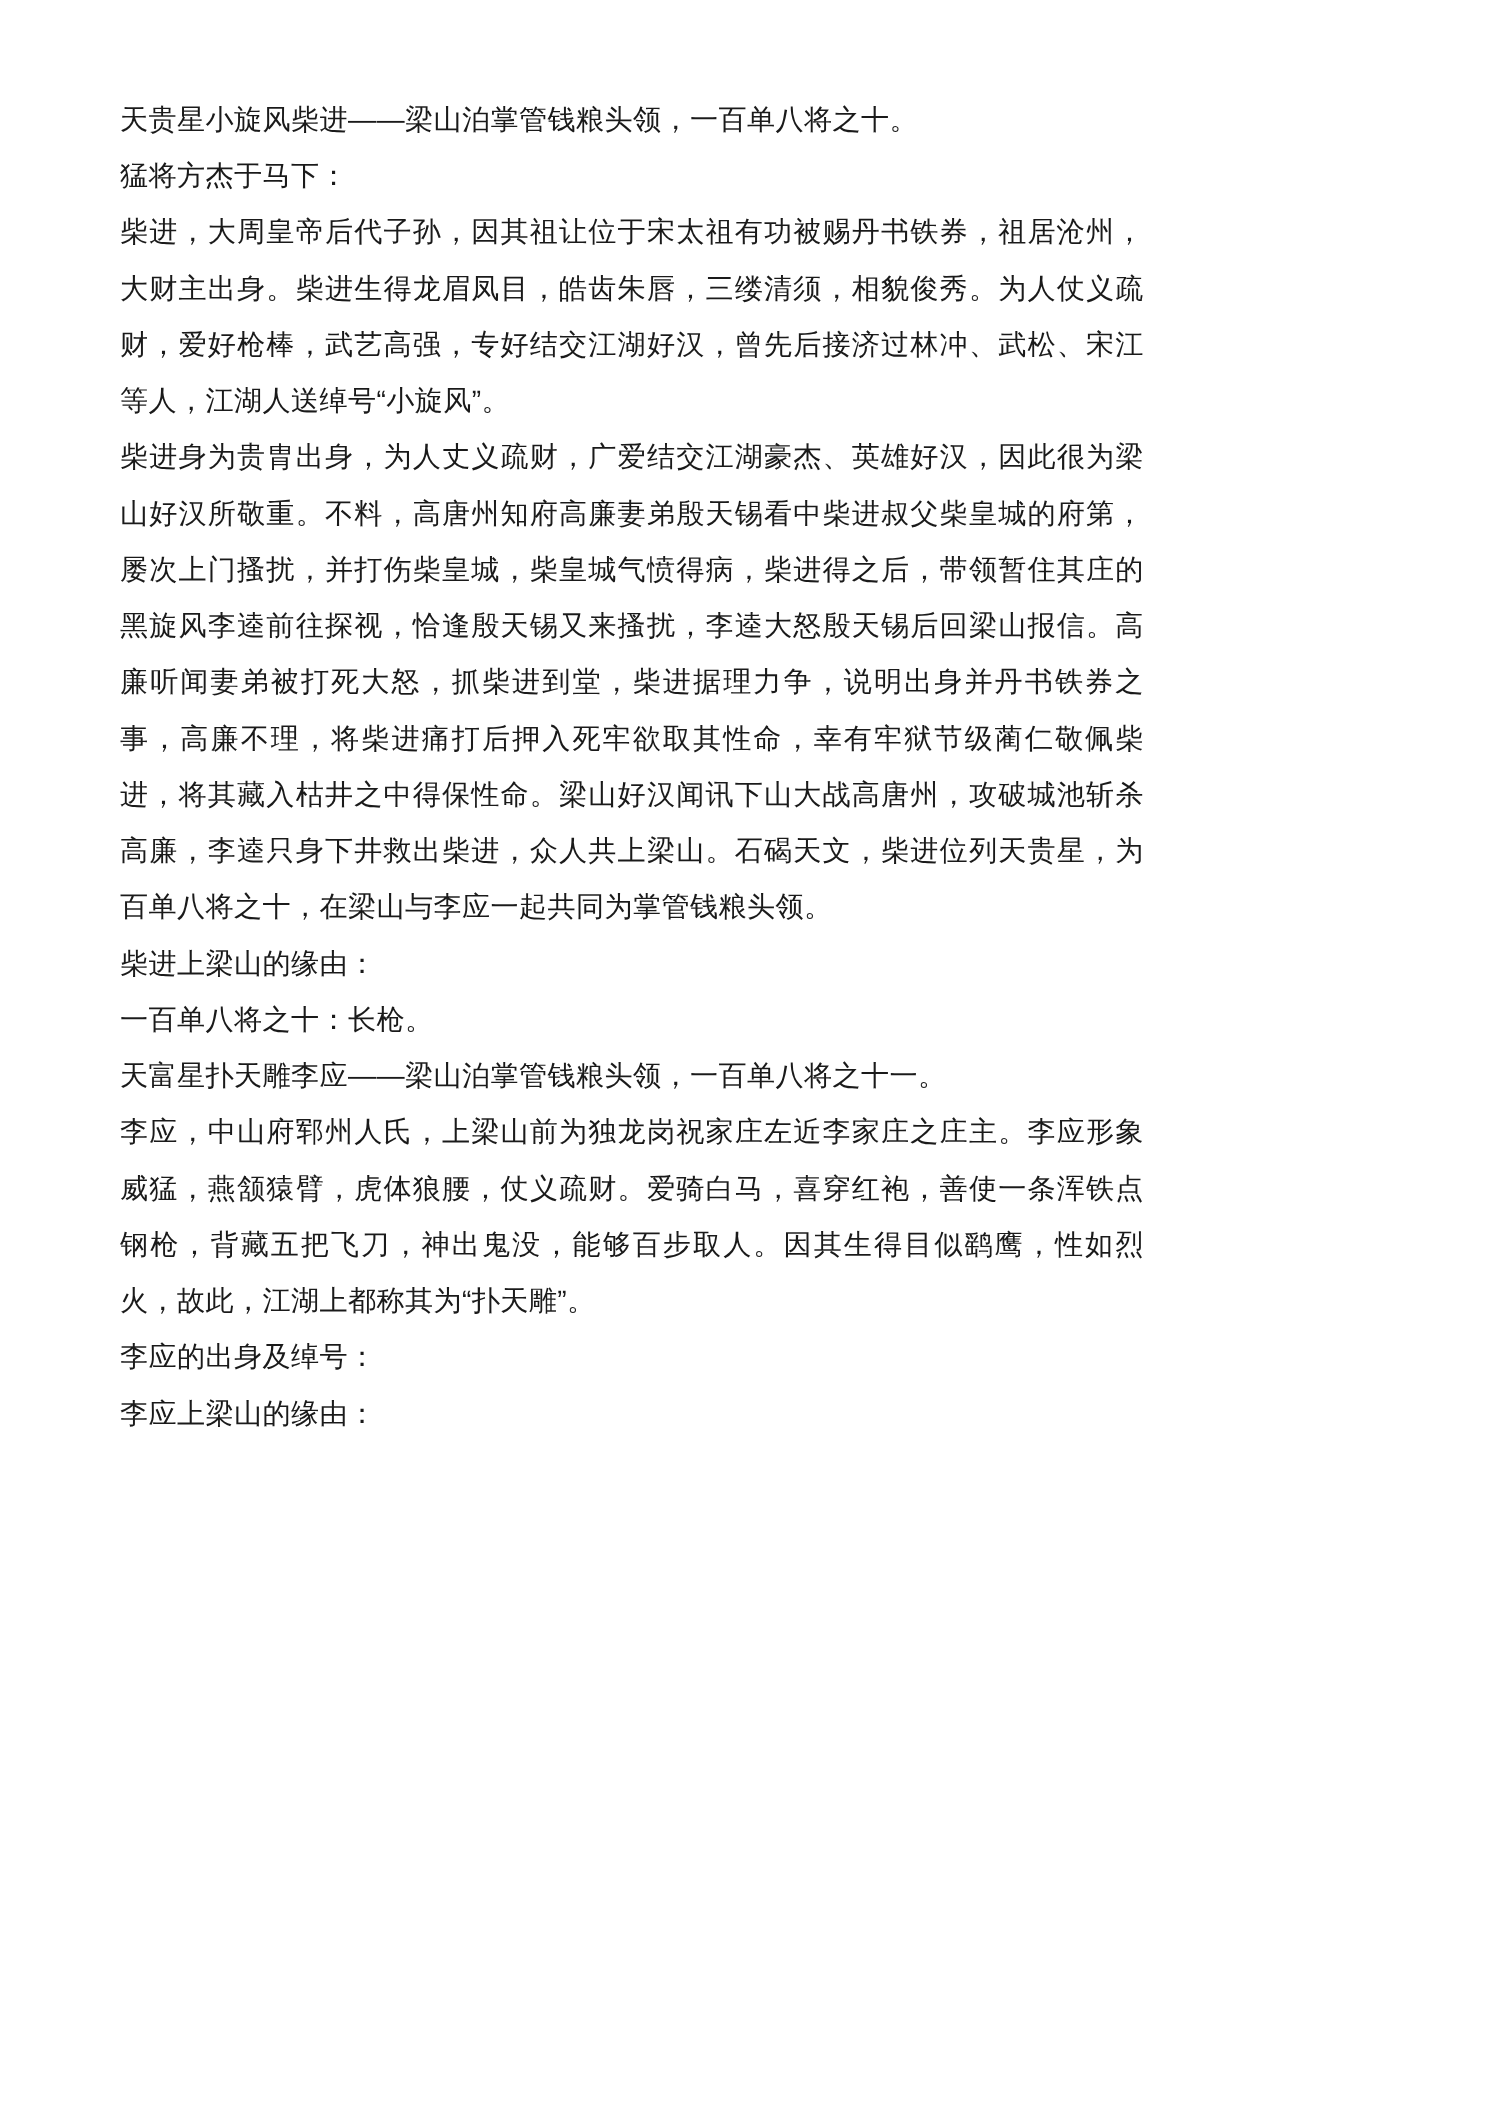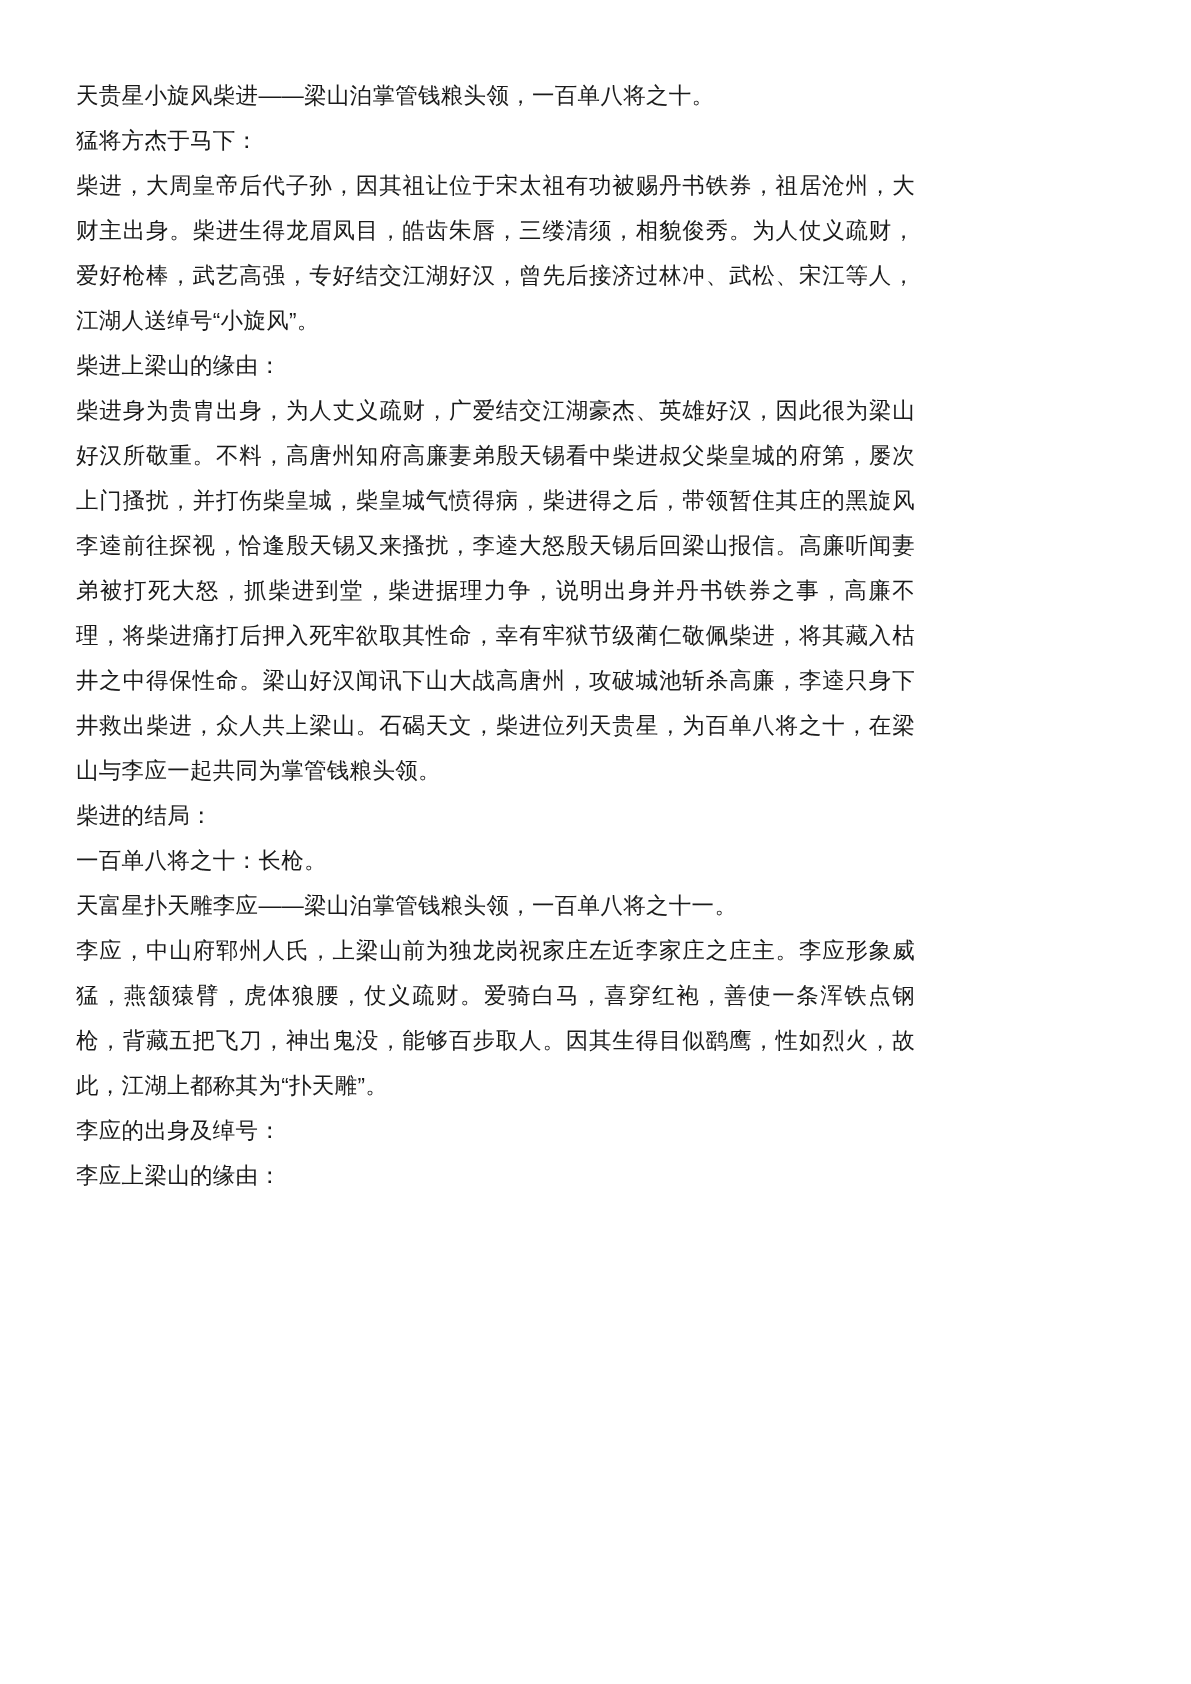--- a/index.html
+++ b/index.html
@@ -9,21 +9,21 @@
   }
   body {
     width: 1191px;
     min-height: 1684px;
     font-family: "Liberation Sans", "DejaVu Sans", sans-serif;
   }
   .doc-page {
     box-sizing: border-box;
     width: 977px;
     min-height: 1684px;
-    padding: 73px 62px 60px 76px;
+    padding: 73px 62px 60px 96px;
     background: #ffffff;
     overflow: hidden;
   }
   .doc-page p {
     margin: 0;
     padding: 0;
     font-size: 22.5px;
     line-height: 45px;
     color: #1a1a1a;
     text-align: justify;
@@ -32,21 +32,20 @@
     word-break: break-all;
   }
 </style>
 </head>
 <body>
 
 <div class="doc-page">
   <p>天贵星小旋风柴进——梁山泊掌管钱粮头领，一百单八将之十。</p>
   <p>猛将方杰于马下：</p>
   <p>柴进，大周皇帝后代子孙，因其祖让位于宋太祖有功被赐丹书铁券，祖居沧州，大财主出身。柴进生得龙眉凤目，皓齿朱唇，三缕清须，相貌俊秀。为人仗义疏财，爱好枪棒，武艺高强，专好结交江湖好汉，曾先后接济过林冲、武松、宋江等人，江湖人送绰号“小旋风”。</p>
+  <p>柴进身为贵胄出身，为人丈义疏财，广爱结交江湖豪杰、英雄好汉，因此很为梁山好汉所敬重。不料，高唐州知府高廉妻弟殷天锡看中柴进叔父柴皇城的府第，屡次上门搔扰，并打伤柴皇城，柴皇城气愤得病，柴进得之后，带领暂住其庄的黑旋风李逵前往探视，恰逢殷天锡又来搔扰，李逵大怒殷天锡后回梁山报信。高廉听闻妻弟被打死大怒，抓柴进到堂，柴进据理力争，说明出身并丹书铁券之事，高廉不理，将柴进痛打后押入死牢欲取其性命，幸有牢狱节级蔺仁敬佩柴进，将其藏入枯井之中得保性命。梁山好汉闻讯下山大战高唐州，攻破城池斩杀高廉，李逵只身下井救出柴进，众人共上梁山。石碣天文，柴进位列天贵星，为百单八将之十，在梁山与李应一起共同为掌管钱粮头领。</p>
   <p>柴进上梁山的缘由：</p>
-  <p>柴进身为贵胄出身，为人丈义疏财，广爱结交江湖豪杰、英雄好汉，因此很为梁山好汉所敬重。不料，高唐州知府高廉妻弟殷天锡看中柴进叔父柴皇城的府第，屡次上门搔扰，并打伤柴皇城，柴皇城气愤得病，柴进得之后，带领暂住其庄的黑旋风李逵前往探视，恰逢殷天锡又来搔扰，李逵大怒殷天锡后回梁山报信。高廉听闻妻弟被打死大怒，抓柴进到堂，柴进据理力争，说明出身并丹书铁券之事，高廉不理，将柴进痛打后押入死牢欲取其性命，幸有牢狱节级蔺仁敬佩柴进，将其藏入枯井之中得保性命。梁山好汉闻讯下山大战高唐州，攻破城池斩杀高廉，李逵只身下井救出柴进，众人共上梁山。石碣天文，柴进位列天贵星，为百单八将之十，在梁山与李应一起共同为掌管钱粮头领。</p>
-  <p>柴进的结局：</p>
   <p>一百单八将之十：长枪。</p>
   <p>天富星扑天雕李应——梁山泊掌管钱粮头领，一百单八将之十一。</p>
   <p>李应，中山府郓州人氏，上梁山前为独龙岗祝家庄左近李家庄之庄主。李应形象威猛，燕颔猿臂，虎体狼腰，仗义疏财。爱骑白马，喜穿红袍，善使一条浑铁点钢枪，背藏五把飞刀，神出鬼没，能够百步取人。因其生得目似鹞鹰，性如烈火，故此，江湖上都称其为“扑天雕”。</p>
   <p>李应的出身及绰号：</p>
   <p>李应上梁山的缘由：</p>
 </div>
 
 </body></html>

